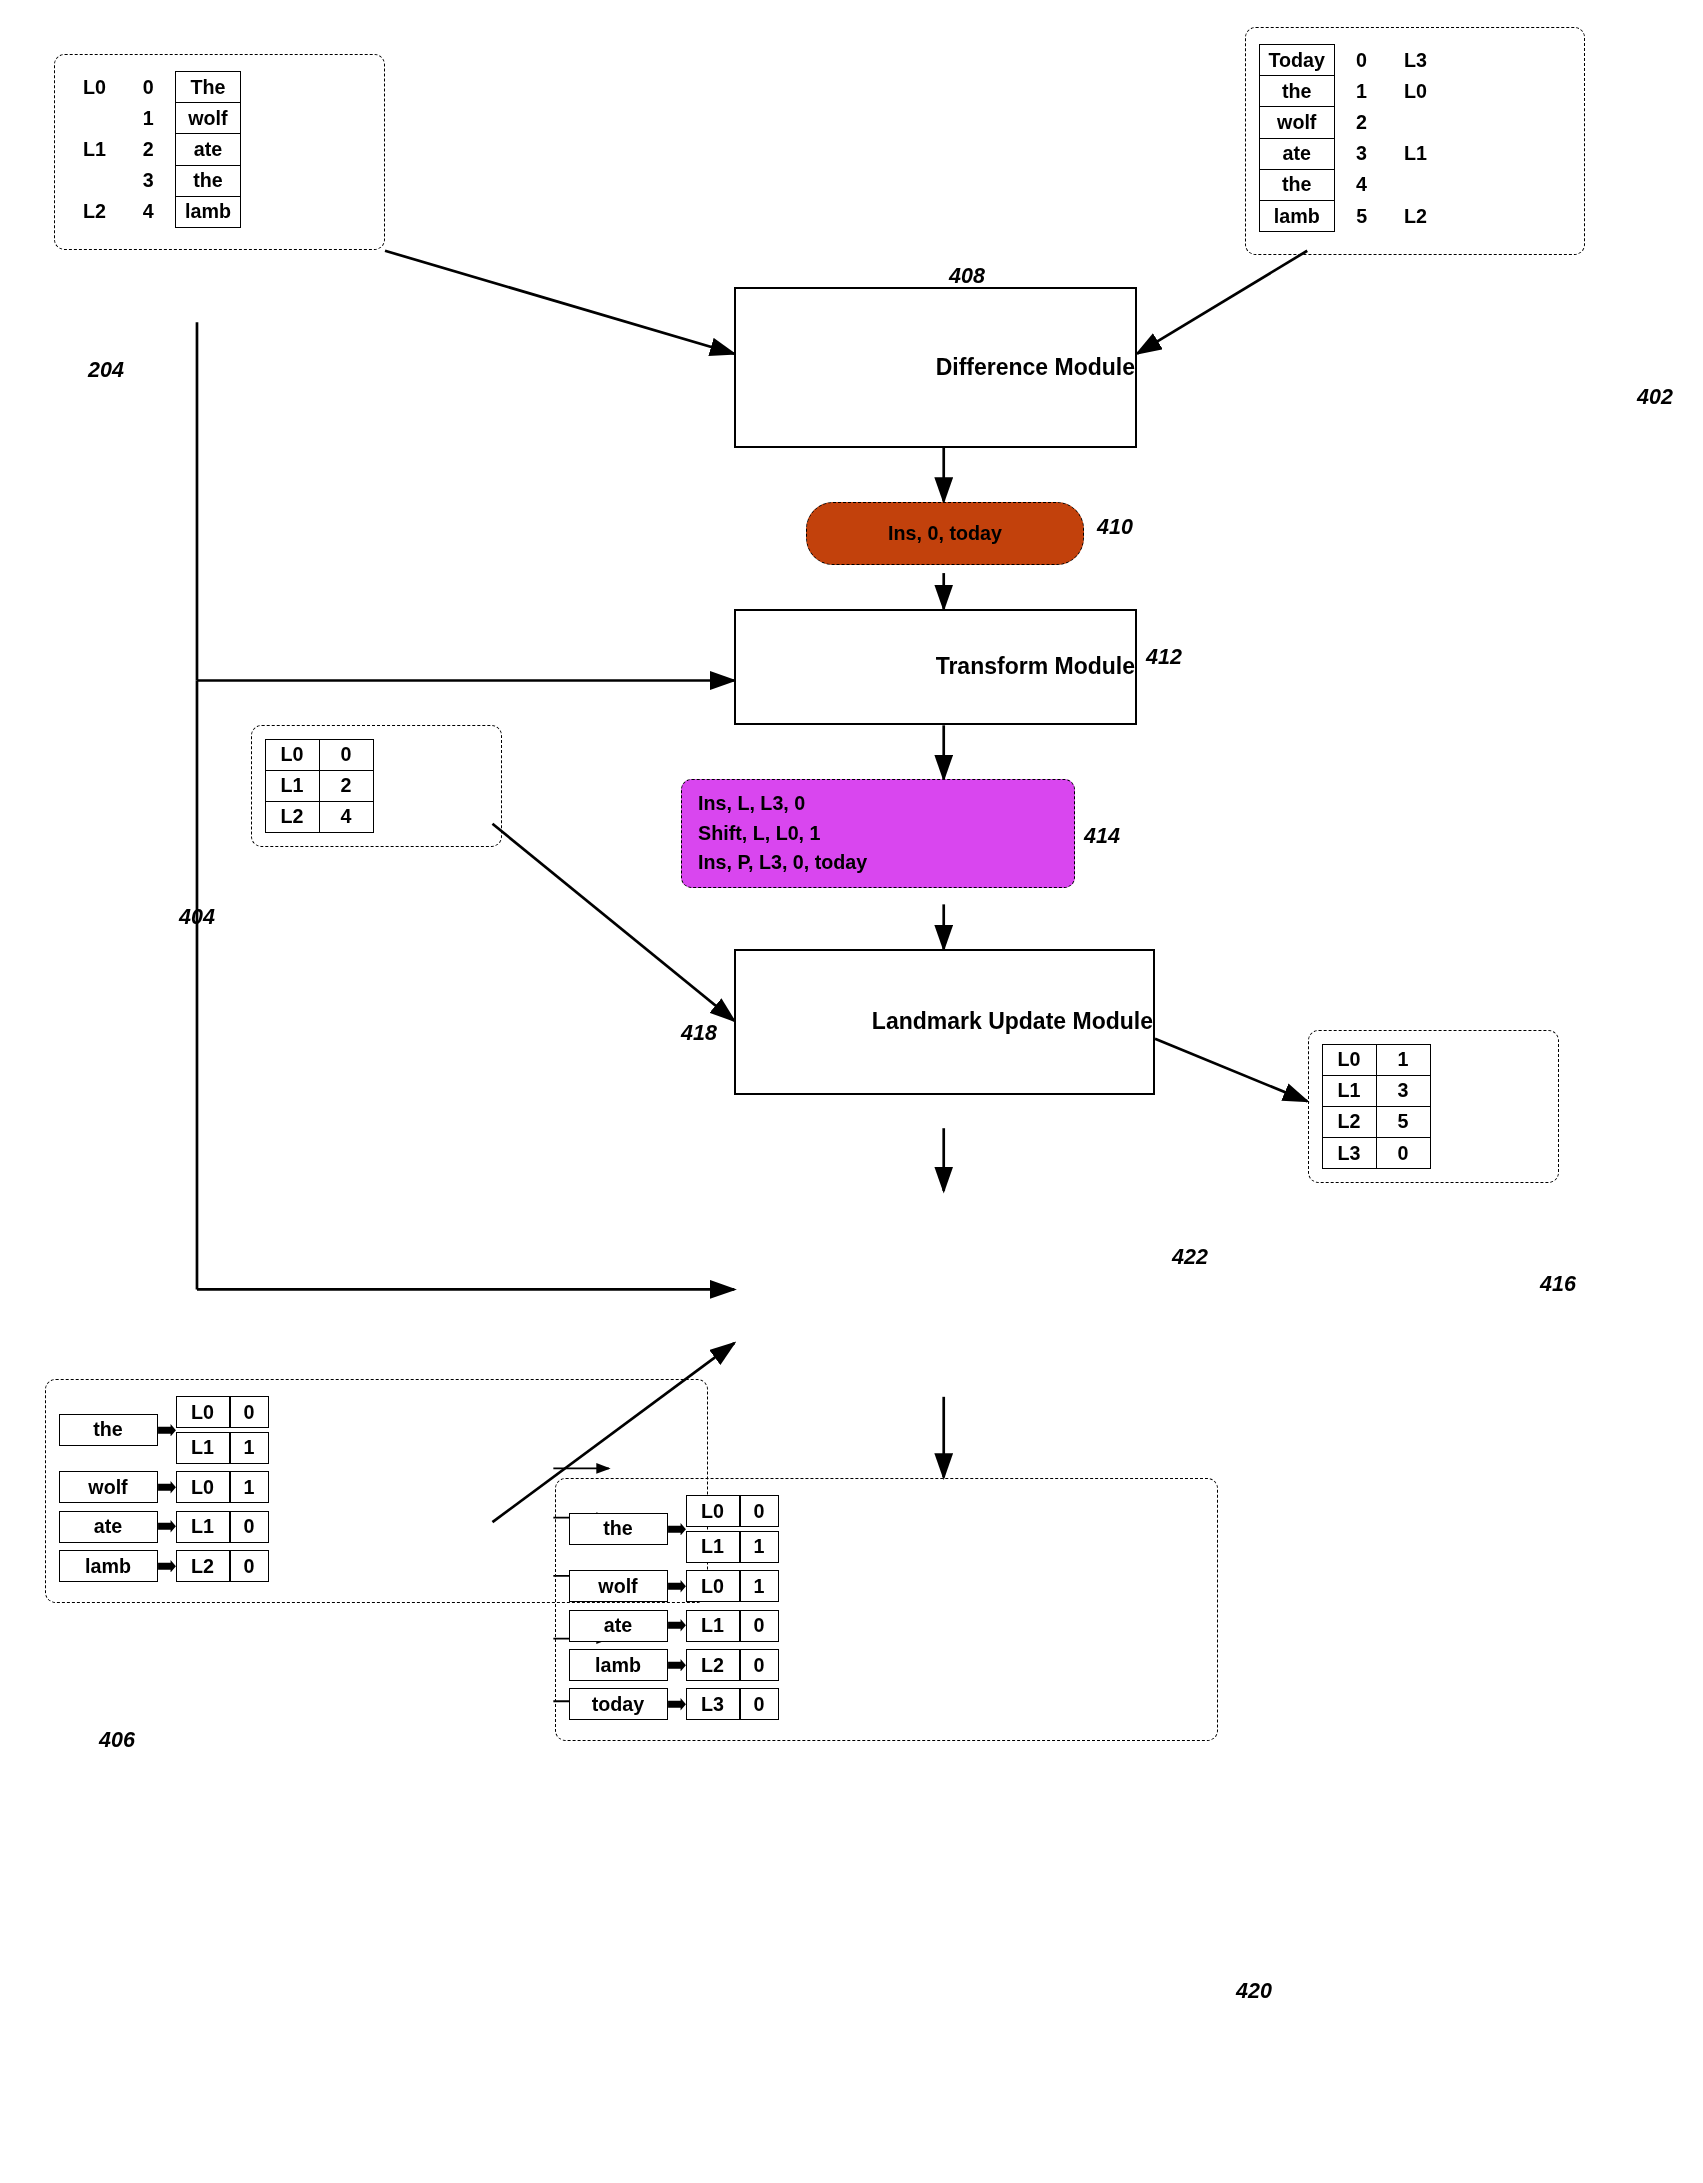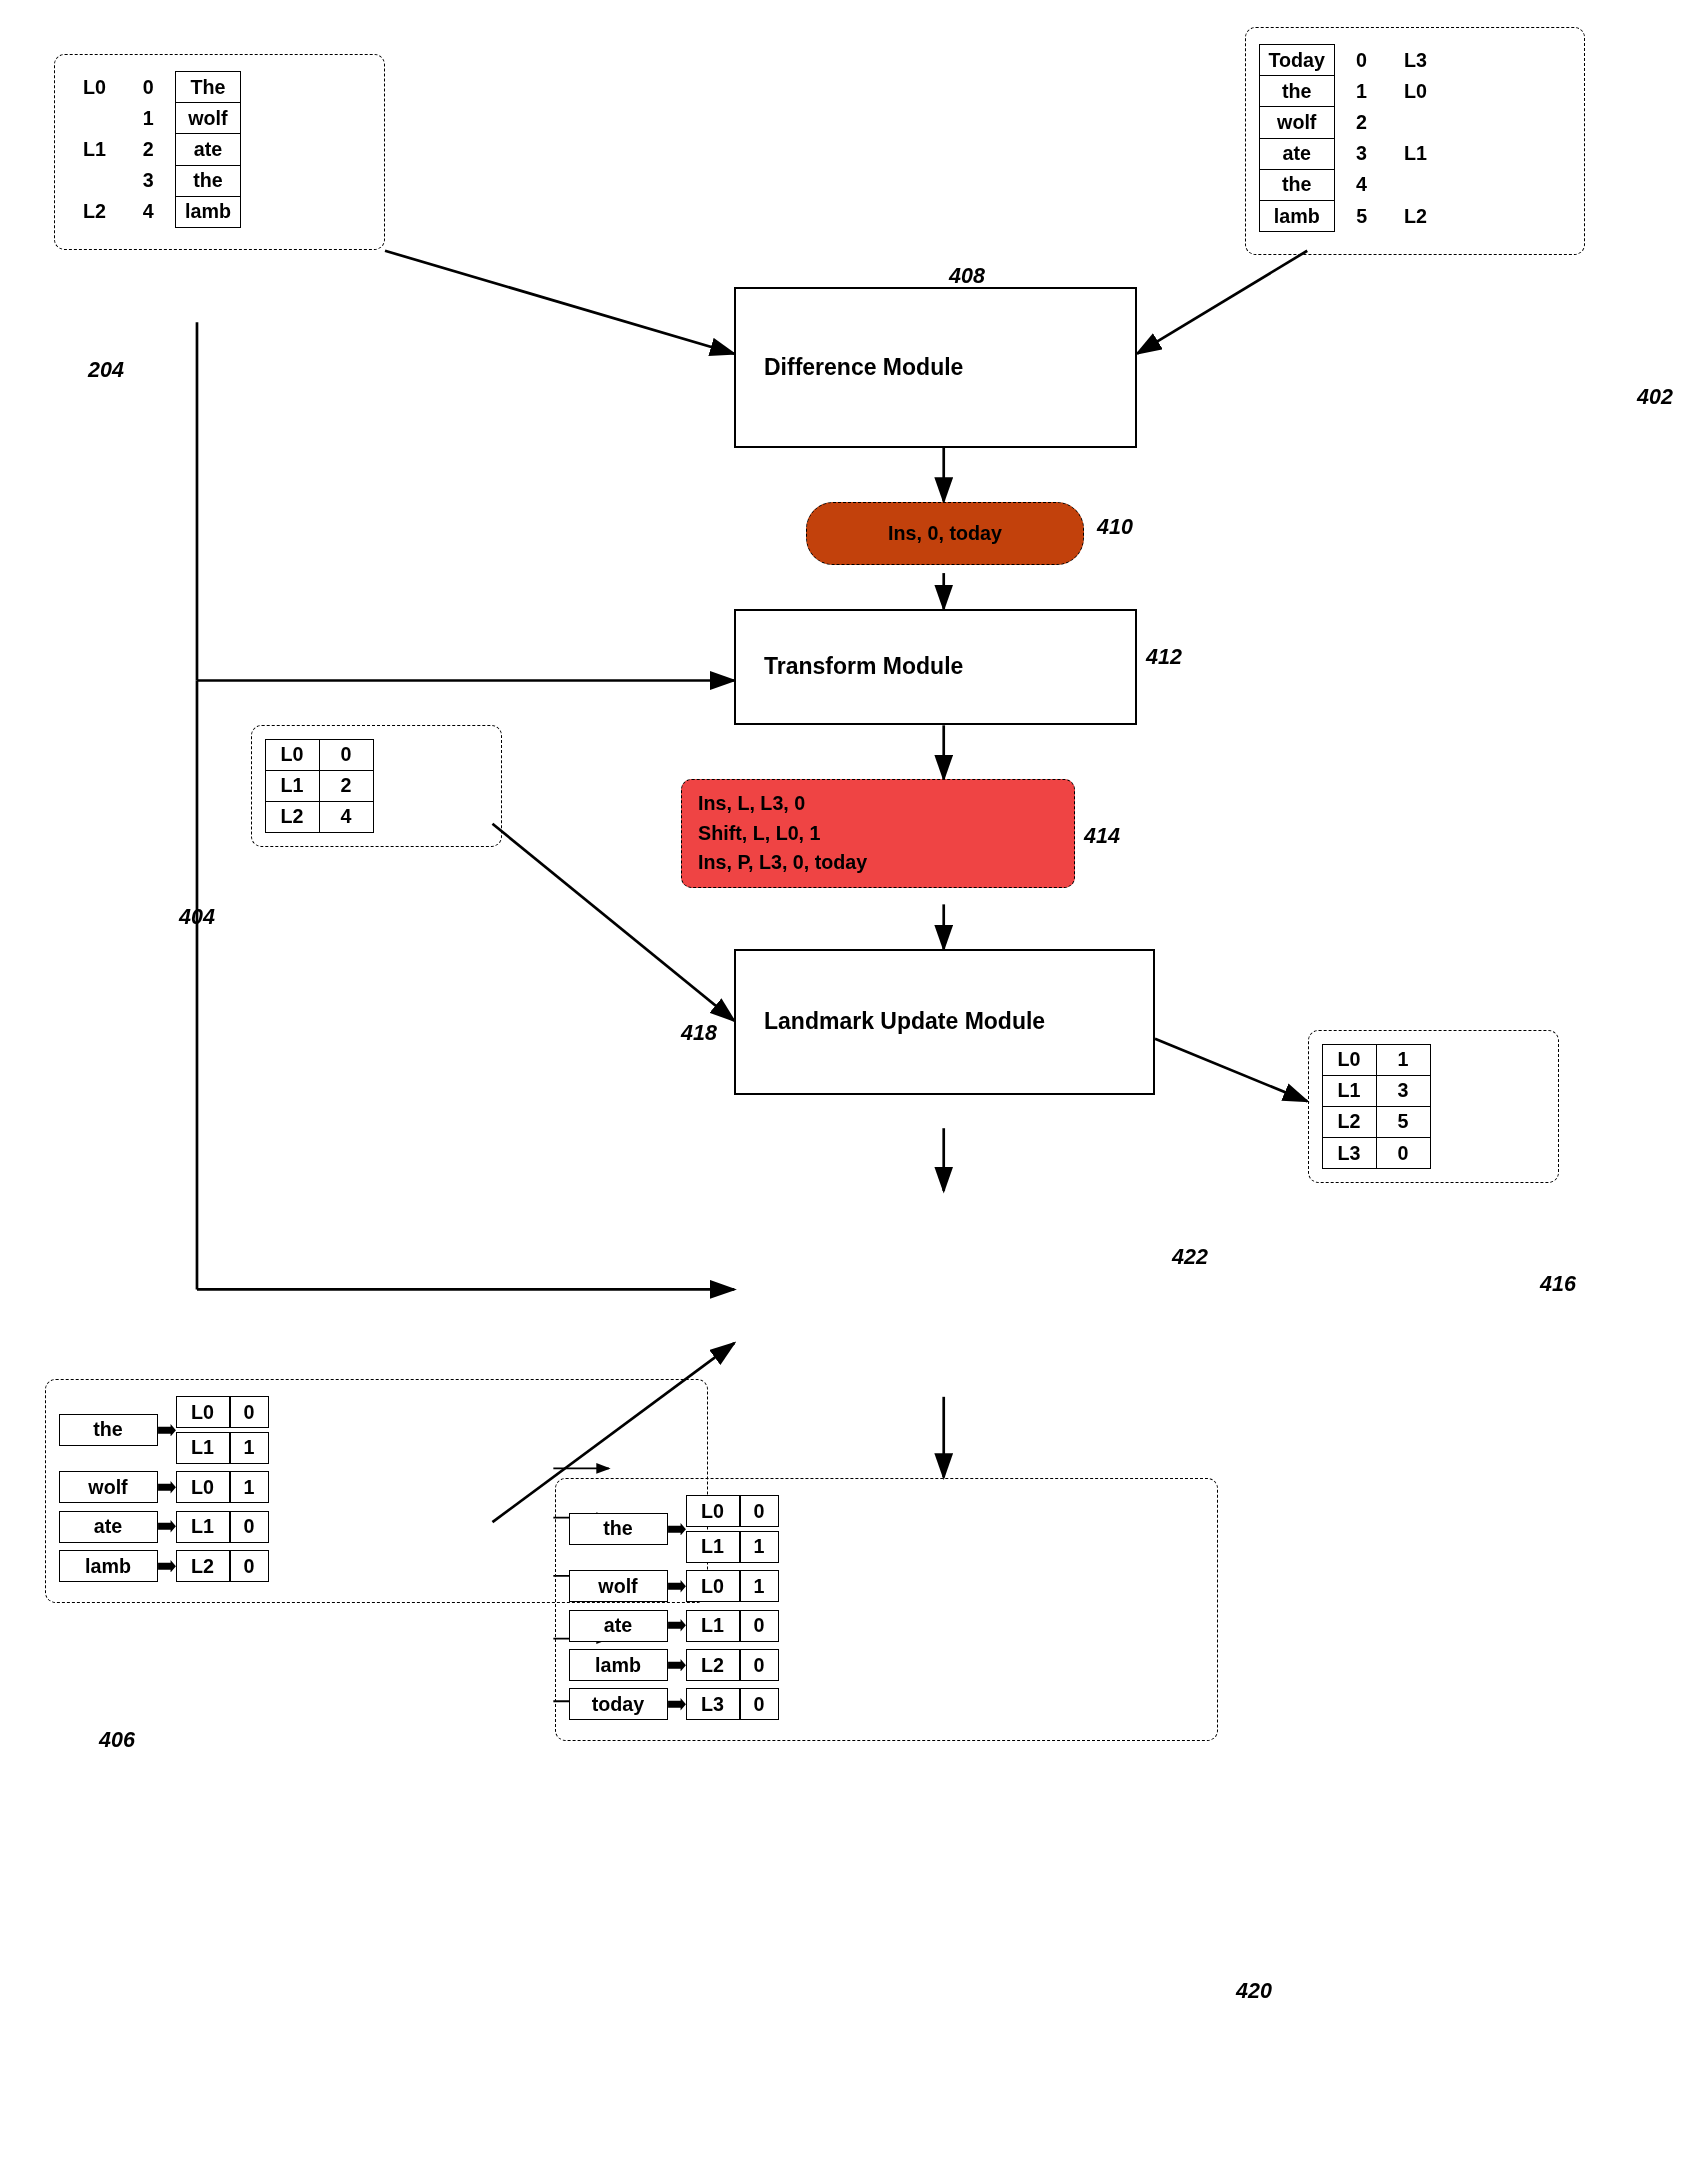--- a/index.html
+++ b/index.html
@@ -25,23 +25,22 @@
       border-radius: 10.7px;
     }
 
     
     .module-box {
       position: absolute;
       border: 2.7px solid #000;
       background: #fff;
       display: flex;
       align-items: center;
-      justify-content: flex-start;
+      justify-content: flex-end;
       text-align: center;
-      padding-left: 28px;
     }
 
     .module-box .module-label {
       font-size: 23px;
       font-weight: bold;
       line-height: 1.3;
     }
 
     
     .inner-table {
@@ -95,21 +94,21 @@
     }
 
     
     .multiline-box {
       position: absolute;
       border: 1.8px dashed #000;
       border-radius: 10.7px;
       padding: 9px 16px;
       font-size: 19.7px;
       font-weight: bold;
-      background: #ef4444;
+      background: #d946ef;
       line-height: 1.5;
     }
     .index-row {
       display: flex;
       align-items: center;
       margin-bottom: 3.6px;
     }
     .index-word-cell {
       border: 1.8px solid #000;
       padding: 3.6px 10.7px;

